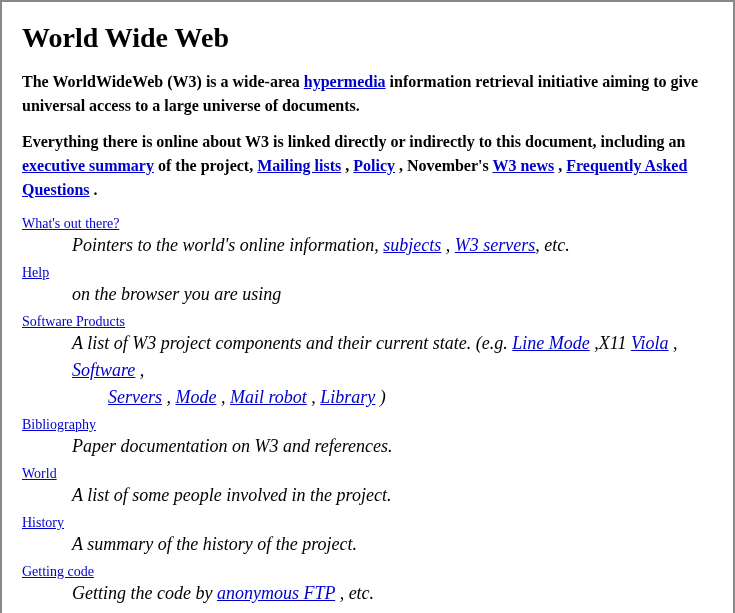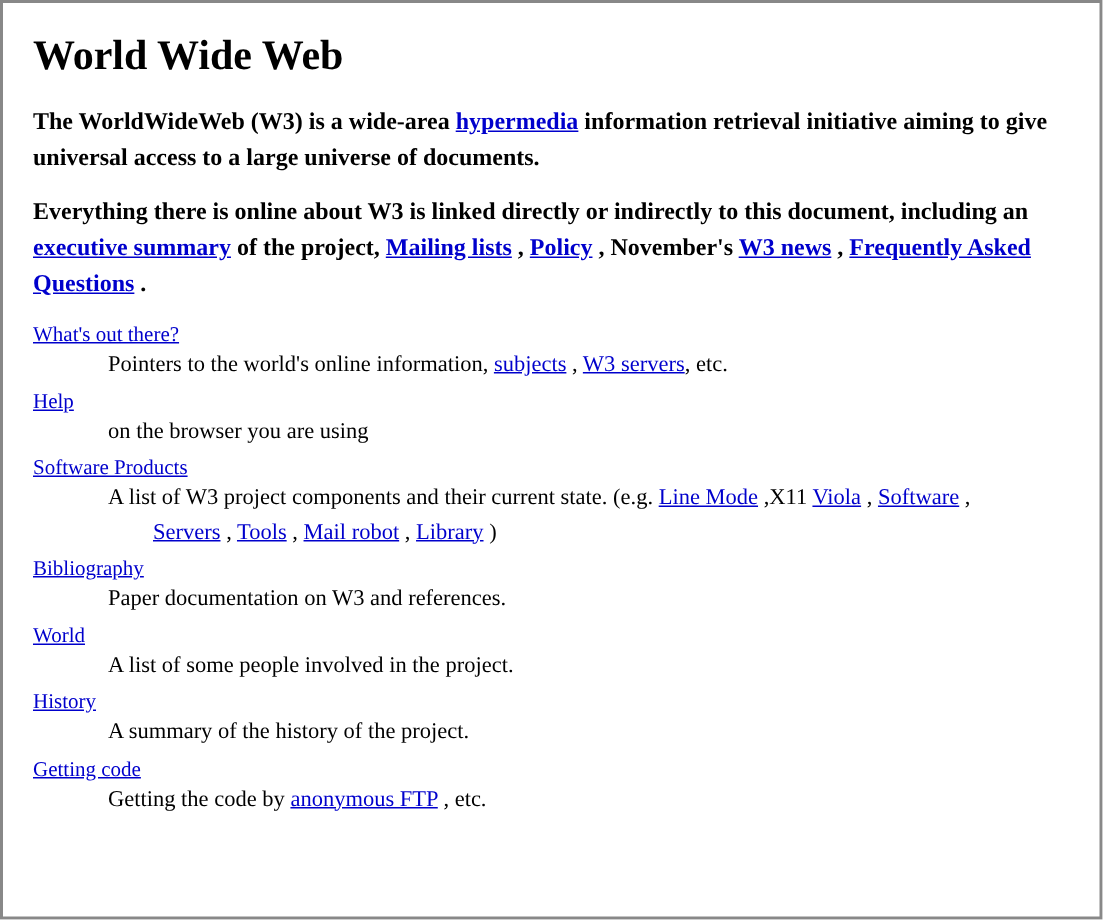--- a/index.html
+++ b/index.html
@@ -54,24 +54,25 @@
       margin-bottom: 4px;
     }
 
     .section-link {
       display: inline;
       font-size: 14px;
     }
 
     .section-desc {
       margin-left: 50px;
-      font-size: 15px;
+      font-size: 18px;
       line-height: 1.5;
       color: #000000;
       margin-bottom: 2px;
+      font-style: italic;
     }
   </style>
 </head>
 <body>
 
 <div class="window">
   <h1>World Wide Web</h1>
 
   <p>
     <span>The WorldWideWeb (W3) is a wide-area </span><a href="#">hypermedia</a><span> information retrieval initiative aiming to give universal access to a large universe of documents.</span>
@@ -94,21 +95,21 @@
       <a class="section-link" href="#">Help</a>
       <div class="section-desc">
         on the browser you are using
       </div>
     </div>
 
     <div class="section-item">
       <a class="section-link" href="#">Software Products</a>
       <div class="section-desc">
         A list of W3 project components and their current state. (e.g. <a href="#">Line Mode</a> ,X11 <a href="#">Viola</a> , <a href="#">Software</a> ,<br>
-        &nbsp;&nbsp;&nbsp;&nbsp;&nbsp;&nbsp;&nbsp;&nbsp;<a href="#">Servers</a> , <a href="#">Tools</a> , <a href="#">Mail robot</a> , <a href="#">Library</a> )
+        &nbsp;&nbsp;&nbsp;&nbsp;&nbsp;&nbsp;&nbsp;&nbsp;<a href="#">Servers</a> , <a href="#">Mode</a> , <a href="#">Mail robot</a> , <a href="#">Library</a> )
       </div>
     </div>
 
 
     <div class="section-item">
       <a class="section-link" href="#">Bibliography</a>
       <div class="section-desc">
         Paper documentation on W3 and references.
       </div>
     </div>

